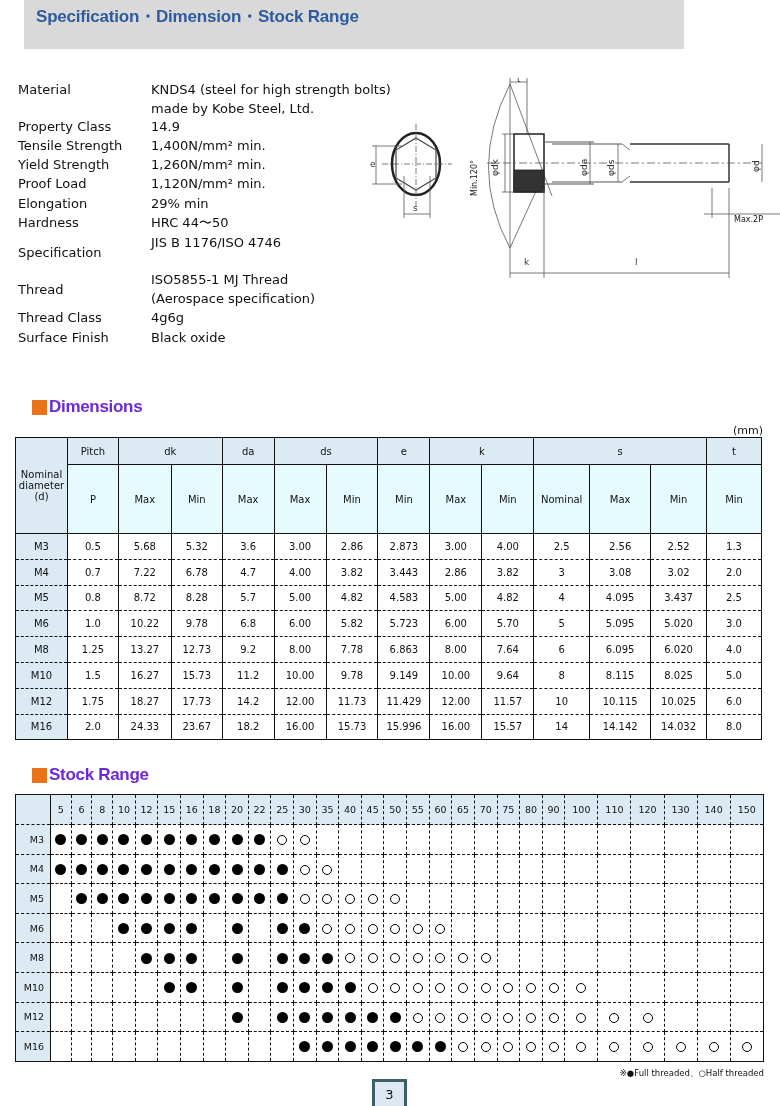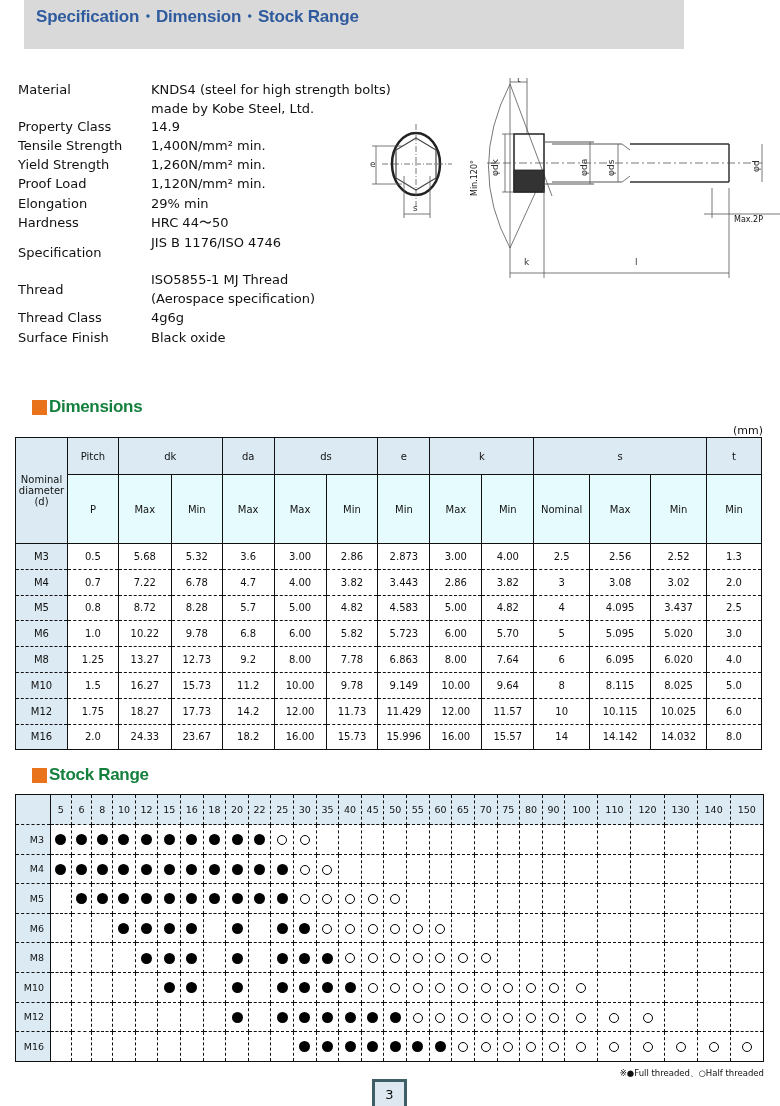--- a/index.html
+++ b/index.html
@@ -9,29 +9,29 @@
   .title-bar { position: absolute; left: 0; top: 0; width: 660px; height: 49px; background: #d9d9d9; padding: 5px 0 0 12px; margin-left: 24px; }
   .title-bar div { font-family: "Liberation Sans", sans-serif; font-weight: bold; font-size: 17px; color: #2e5a9e; line-height: 23px; letter-spacing: -0.2px; }
 
   .spec { position: absolute; left: 15px; top: 80px; font-size: 13px; line-height: 19px; }
   .spec-row { position: absolute; left: 0; white-space: nowrap; }
   .spec-label { position: absolute; left: 3px; }
   .spec-value { position: absolute; left: 136px; }
 
   .drawing { position: absolute; left: 362px; top: 78px; width: 418px; height: 204px; }
 
-  .section-head { position: absolute; left: 32px; font-family: "Liberation Sans", sans-serif; font-weight: bold; font-size: 17px; color: #15803d; display: flex; align-items: center; letter-spacing: -0.3px; }
+  .section-head { position: absolute; left: 32px; font-family: "Liberation Sans", sans-serif; font-weight: bold; font-size: 17px; color: #6d28d9; display: flex; align-items: center; letter-spacing: -0.3px; }
   .section-head .sq { width: 15px; height: 15px; background: #e8731a; margin-right: 2px; display: inline-block; }
 
   .unit { position: absolute; right: 17px; top: 424px; font-size: 11px; }
 
   table { border-collapse: collapse; position: absolute; }
   .dim { left: 15px; top: 437px; width: 747px; font-size: 10px; }
   .dim td, .dim th { text-align: center; font-weight: normal; border: 1px solid #111; padding: 0; }
-  .dim .hdr1 th { height: 37px; background: #dcebf3; }
+  .dim .hdr1 th { height: 27px; background: #dcebf3; }
   .dim .hdr2 th { height: 69px; background: #e6fbfd; }
   .dim .rowhead { background: #dcebf3 !important; }
   .dim tbody td { height: 25.8px; border-top: 1px dashed #111; border-bottom: 1px dashed #111; }
   .dim tbody tr:last-child td { border-bottom: 1px solid #111; }
   .dim tbody tr:first-child td { border-top: 1px solid #111; }
   .dim .dr { border-left: 1px dashed #111 !important; }
 
   .stock { left: 15px; top: 794px; width: 749px; font-size: 9.5px; }
   .stock td, .stock th { text-align: center; font-weight: normal; padding: 0; border: 1px dashed #111; }
   .stock thead th { height: 30px; background: #dcebf3; border-top: 1px solid #111; }

